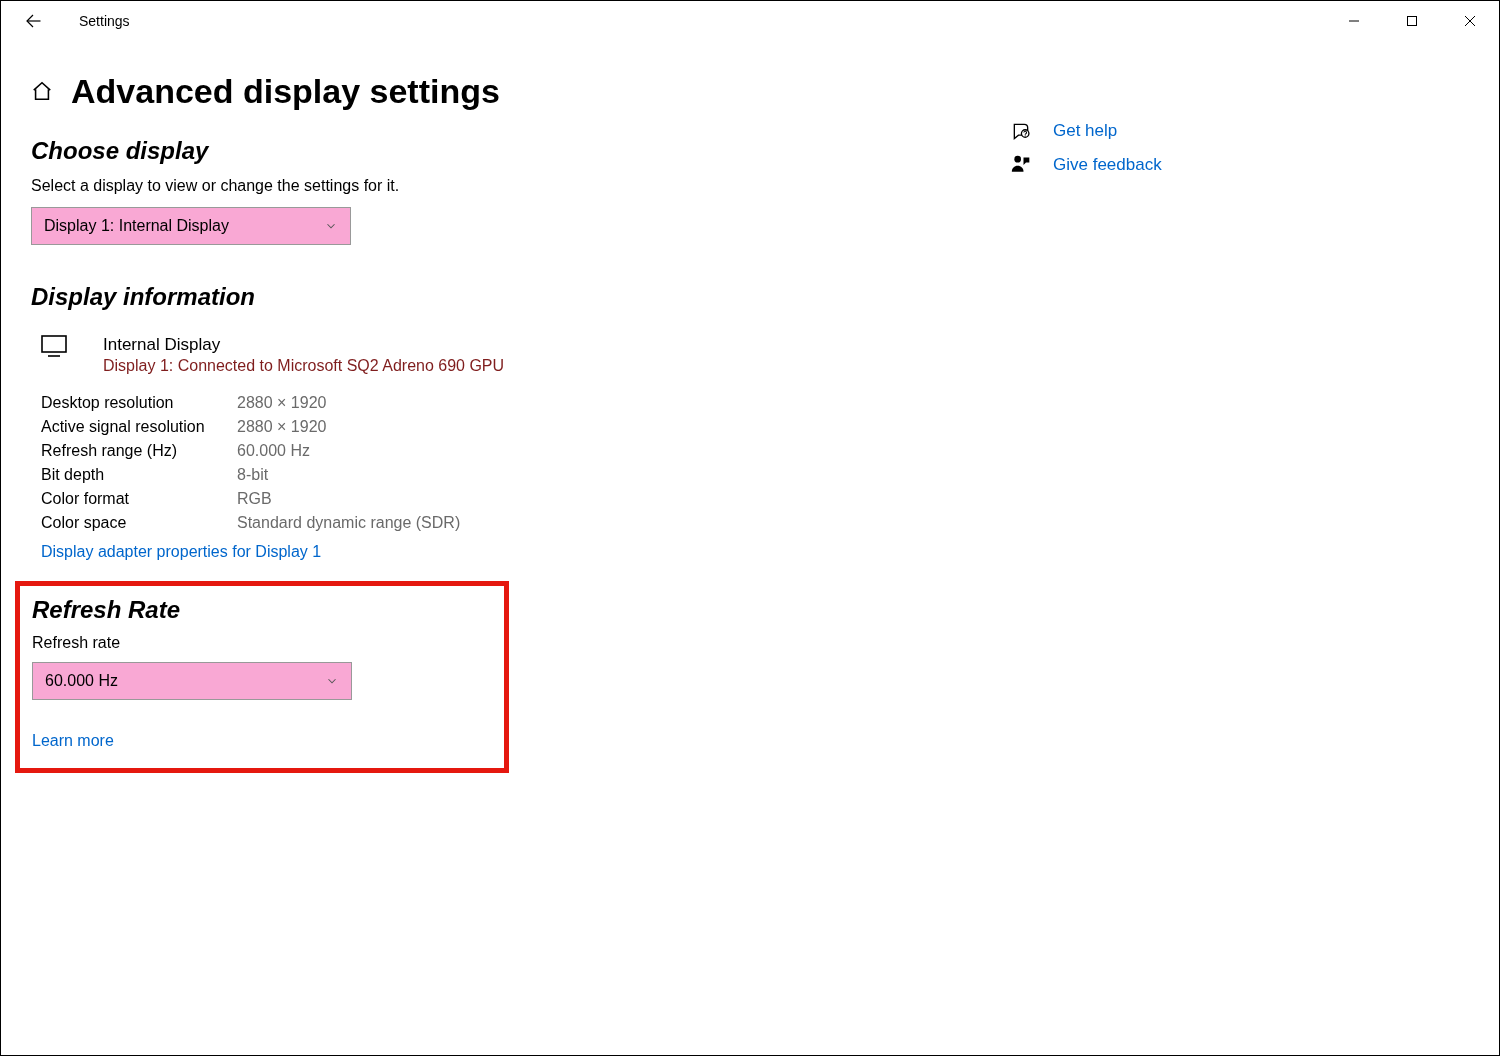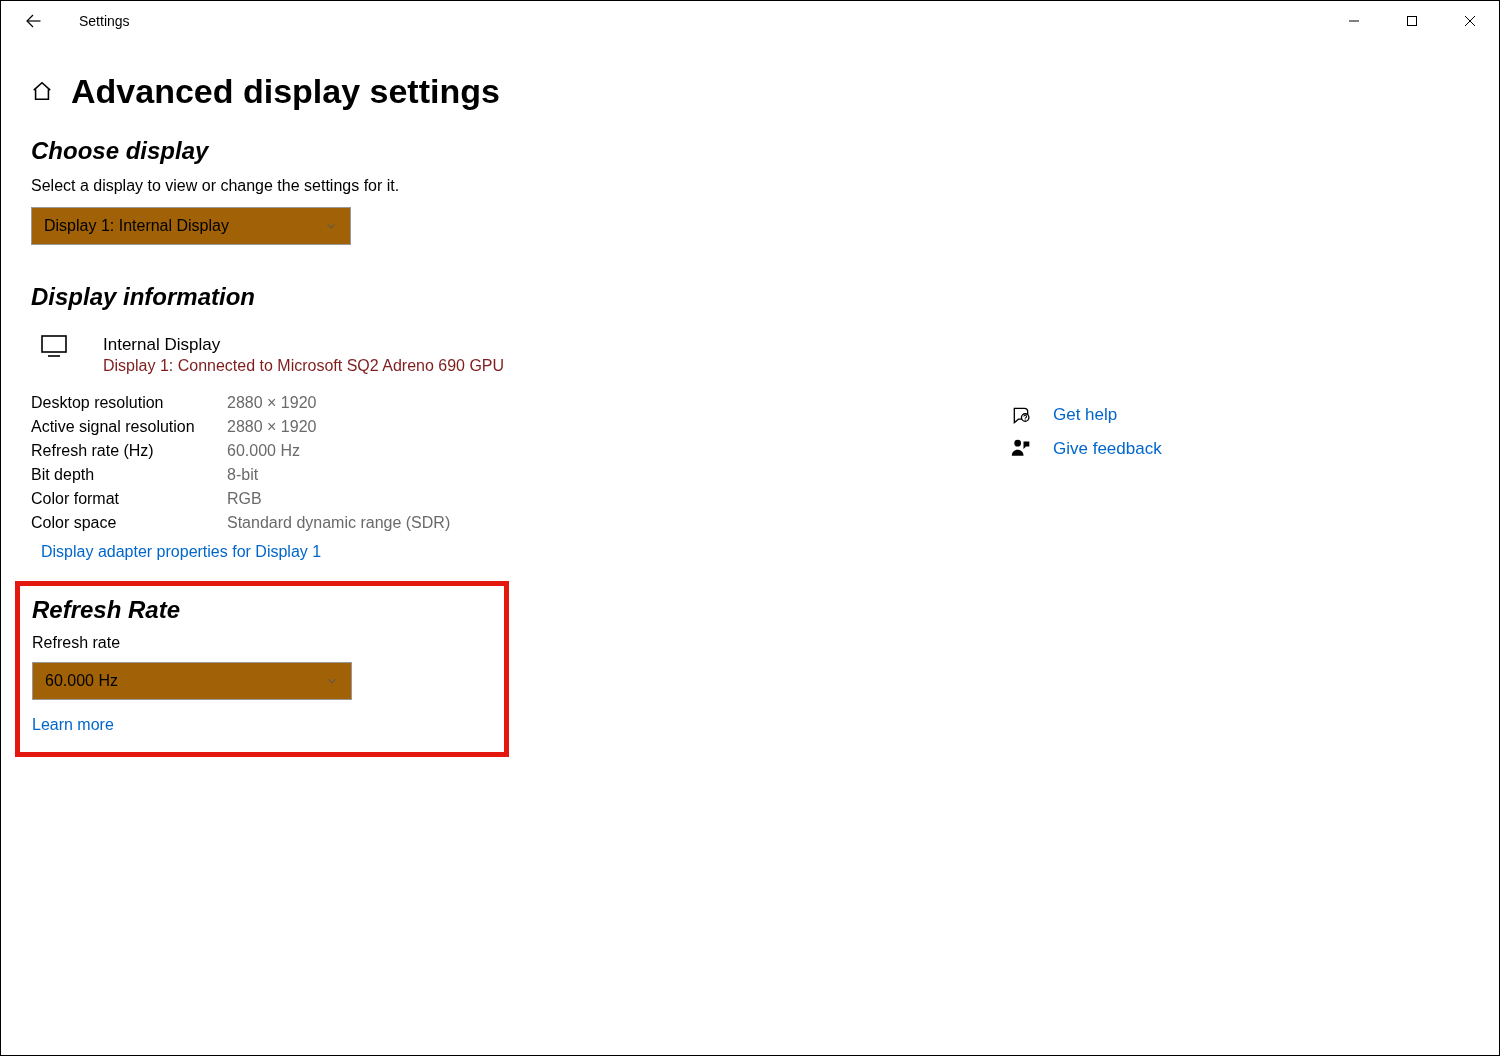--- a/index.html
+++ b/index.html
@@ -35,21 +35,20 @@
     display: flex;
   }
   .win-controls .wc {
     width: 58px; height: 40px;
     display: flex; align-items: center; justify-content: center;
     cursor: pointer;
   }
   .content-wrap {
     display: flex;
     padding: 20px 36px 0 30px;
-    align-items: center;
   }
   .main-col {
     flex: 0 0 960px;
   }
   .side-col {
     margin-left: 20px;
     padding-top: 60px;
   }
   .page-head {
     display: flex;
@@ -88,36 +87,37 @@
   .dropdown {
     display: flex;
     align-items: center;
     justify-content: space-between;
     width: 320px;
     height: 38px;
     border: 1px solid #999;
     padding: 0 12px;
     font-size: 16px;
     cursor: pointer;
-    background: #a16207;
+    background: #f9a8d4;
   }
   .section-gap { margin-top: 38px; }
   .disp-info-head {
     display: flex;
     align-items: flex-start;
     gap: 36px;
     margin-top: 24px;
     margin-bottom: 16px;
     padding-left: 10px;
   }
   .monitor-icon svg { display:block; }
   .disp-name { font-size: 17px; color:#000; }
   .disp-sub  { font-size: 16px; color:#7f1d1d; margin-top: 2px; }
   table.kv {
     border-collapse: collapse;
+    margin-left: 10px;
   }
   table.kv td {
     font-size: 16px;
     padding: 3px 0;
     vertical-align: top;
   }
   table.kv td.k { color:#000; width: 196px; }
   table.kv td.v { color:#6a6a6a; }
   a.link {
     color: #0066cc;
@@ -223,21 +223,21 @@
       <tbody id="kv-body">
           <tr>
             <td class="k">Desktop resolution</td>
             <td class="v">2880 × 1920</td>
           </tr>
           <tr>
             <td class="k">Active signal resolution</td>
             <td class="v">2880 × 1920</td>
           </tr>
           <tr>
-            <td class="k">Refresh rate (Hz)</td>
+            <td class="k">Refresh range (Hz)</td>
             <td class="v">60.000 Hz</td>
           </tr>
           <tr>
             <td class="k">Bit depth</td>
             <td class="v">8-bit</td>
           </tr>
           <tr>
             <td class="k">Color format</td>
             <td class="v">RGB</td>
           </tr>
@@ -252,21 +252,21 @@
     
     <div class="highlight-box">
       <h2 class="section" style="margin-bottom:10px">Refresh Rate</h2>
       <div class="label-small">Refresh rate</div>
       <div class="dropdown">
         <span>60.000 Hz</span>
         <svg width="14" height="14" viewBox="0 0 24 24" fill="none" stroke="#555" stroke-width="1.8">
             <polyline points="6 9 12 15 18 9"></polyline>
           </svg>
       </div>
-      <a class="link" style="display:inline-block;margin-top:16px">Learn more</a>
+      <a class="link" style="display:inline-block;margin-top:32px">Learn more</a>
     </div>
   </div>
 
   <div class="side-col">
     <div class="side-link">
       <span class="side-icon">
         <svg width="20" height="20" viewBox="0 0 24 24" fill="none" stroke="#000" stroke-width="1.6">
           <path d="M4 4h12a4 4 0 0 1 4 4v5a4 4 0 0 1-4 4H9l-5 4V4z"></path>
           <circle cx="17" cy="15" r="4.5" fill="#fff"></circle>
           <path d="M15.4 13.8a1.6 1.6 0 1 1 2.4 1.4c-.6.4-.8.7-.8 1.3" stroke-width="1.3"></path>

